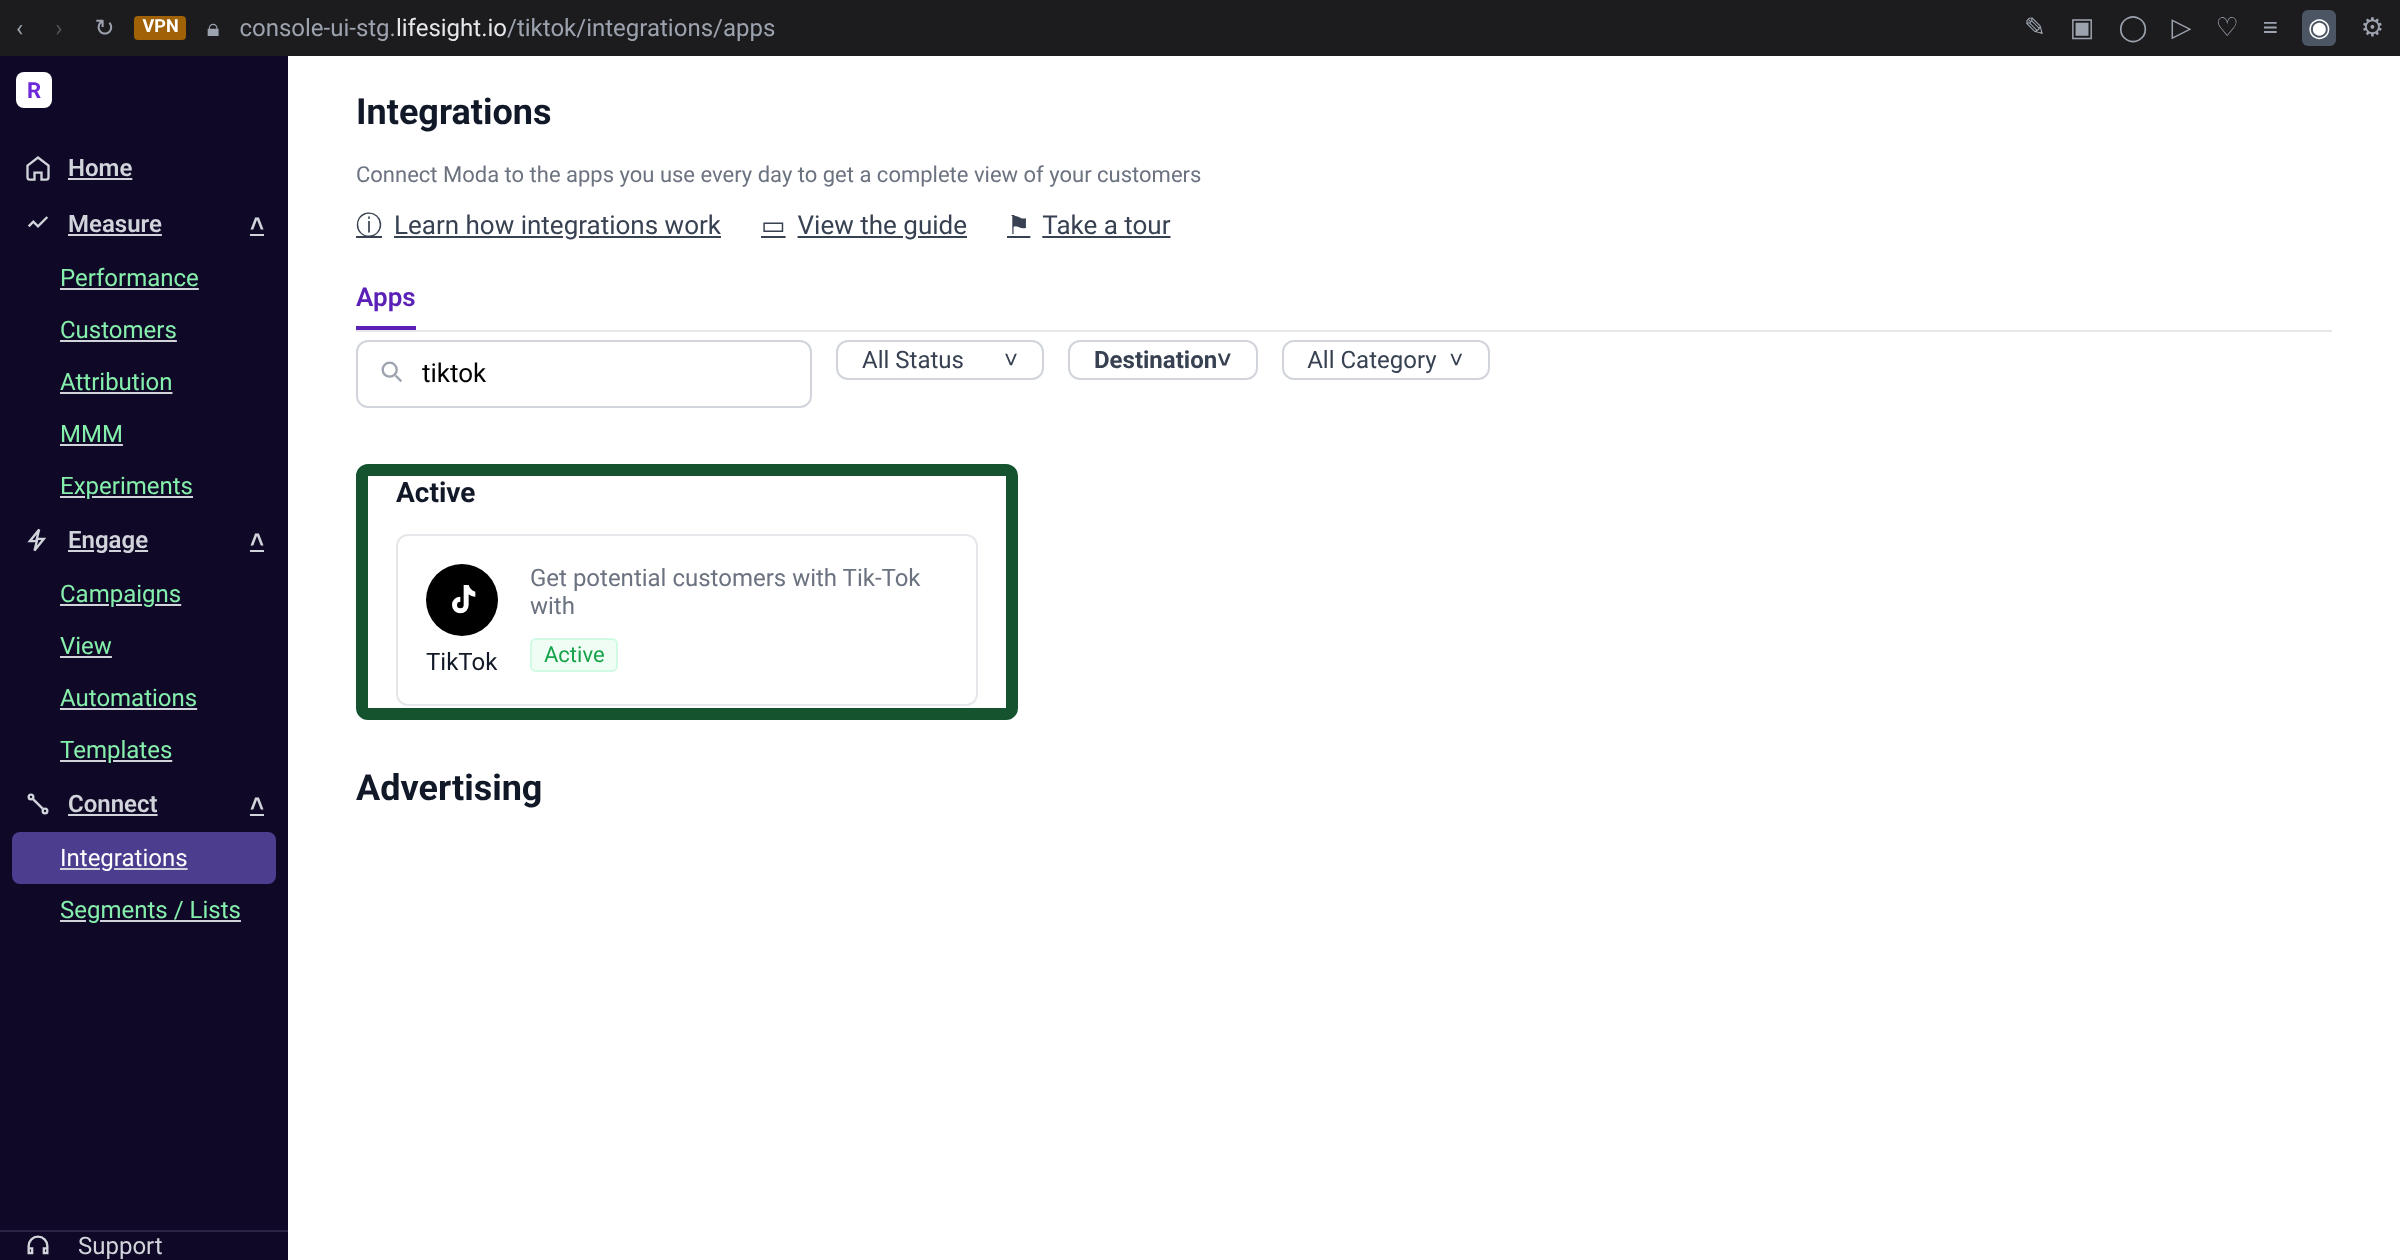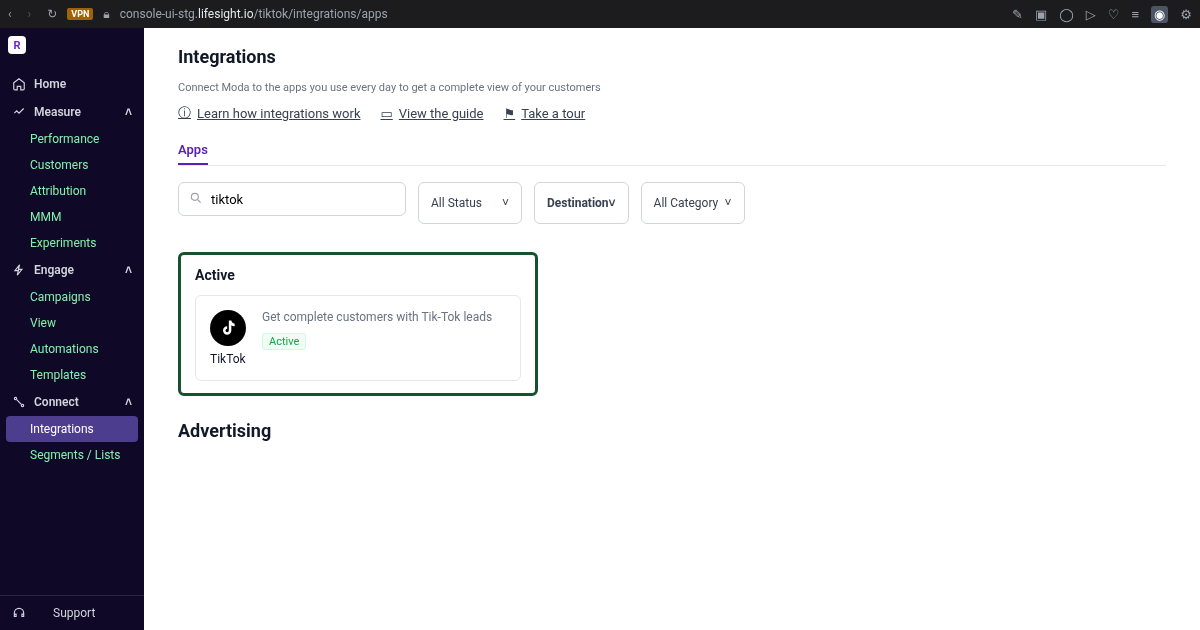--- a/index.html
+++ b/index.html
@@ -11,45 +11,45 @@
 .browser-bar .vpn-badge { background: #a16207; color: #fff; font-size: 9px; padding: 1px 4px; border-radius: 2px; font-weight: bold; }
 .browser-bar .lock { color: #9ca3af; }
 .browser-bar .url { flex: 1; color: #9ca3af; }
 .browser-bar .url .domain { color: #e5e7eb; }
 .browser-bar .right-icons { display: flex; gap: 12px; align-items: center; font-size: 13px; }
 
 .app { display: flex; height: calc(630px - 28px); }
 .sidebar { width: 144px; background: #0f0827; color: #d1d5db; display: flex; flex-direction: column; font-size: 12px; }
 .sidebar .logo-row { padding: 8px; }
 .sidebar .logo-badge { width: 18px; height: 18px; background: #fff; border-radius: 4px; display: inline-flex; align-items: center; justify-content: center; color: #6d28d9; font-weight: bold; font-size: 11px; }
-.sidebar .nav { flex: 1; padding-top: 8px; overflow: hidden; }
+.sidebar .nav { flex: 1; padding-top: 8px; overflow: hidden; text-decoration: underline; }
 .sidebar .section-hdr { display: flex; align-items: center; justify-content: space-between; padding: 7px 12px; font-weight: 600; cursor: pointer; }
 .sidebar .section-hdr .left { display: flex; align-items: center; gap: 8px; }
 .sidebar .item { padding: 6px 12px 6px 30px; cursor: pointer; color: #86efac; }
 .sidebar .item.active { background: #4c3d8f; color: #fff; border-radius: 4px; margin: 0 6px; padding-left: 24px; }
-.sidebar .support { padding: 10px 12px; display: flex; align-items: flex-start; gap: 27px; border-top: 1px solid #2a2545; }
+.sidebar .support { padding: 0 12px; display: flex; align-items: flex-start; gap: 13px; border-top: 1px solid #2a2545; }
 .icon { display: inline-flex; width: 14px; height: 14px; }
 
 .content { flex: 1; padding: 18px 34px; overflow: auto; }
 .content h1 { font-size: 18px; font-weight: 700; color: #111827; margin-bottom: 14px; }
 .content .subtitle { font-size: 11px; color: #6b7280; margin-bottom: 10px; }
 .content .links { display: flex; gap: 20px; font-size: 13px; margin-bottom: 14px; align-items: center; }
 .content .links a { color: #374151; text-decoration: underline; display: flex; align-items: center; gap: 6px; }
-.content .tabs { border-bottom: 1px solid #e5e7eb; margin-bottom: 16px; }
+.content .tabs { border-bottom: 1px solid #e5e7eb; margin-bottom: 4px; }
 .content .tabs .tab { display: inline-block; padding: 6px 0; font-size: 13px; color: #5b21b6; border-bottom: 2px solid #5b21b6; font-weight: 600; }
 
 .filters { display: flex; gap: 12px; margin-bottom: 28px; }
 .search-box { width: 228px; height: 34px; border: 1px solid #d1d5db; border-radius: 6px; display: flex; align-items: center; padding: 0 10px; gap: 8px; }
 .search-box input { border: none; outline: none; font-size: 13px; flex: 1; }
-.dropdown { height: 42px; border: 1px solid #d1d5db; border-radius: 6px; display: flex; align-items: center; justify-content: space-between; padding: 0 12px; font-size: 12px; color: #374151; cursor: pointer; min-width: 104px; }
+.dropdown { height: 20px; border: 1px solid #d1d5db; border-radius: 6px; display: flex; align-items: center; justify-content: space-between; padding: 0 12px; font-size: 12px; color: #374151; cursor: pointer; min-width: 104px; }
 .dropdown.dest { min-width: 94px; font-weight: bold; }
 .dropdown.cat { min-width: 104px; }
 
 .section { margin-bottom: 24px; }
-.section.active-section { border: 3px solid #14532d; border-radius: 6px; padding: 12px 14px; width: 360px; }
+.section.active-section { border: 6px solid #14532d; border-radius: 6px; padding: 1px 14px; width: 331px; }
 .section-title { font-size: 14px; font-weight: 700; color: #111827; margin-bottom: 12px; }
 .integration-card { border: 1px solid #e5e7eb; border-radius: 6px; padding: 14px; display: flex; gap: 16px; align-items: flex-start; cursor: pointer; }
 .tiktok-icon { width: 36px; height: 36px; background: #000; border-radius: 50%; display: flex; align-items: center; justify-content: center; color: #fff; font-size: 18px; font-weight: bold; }
 .card-body .desc { font-size: 12px; color: #6b7280; margin-bottom: 6px; }
 .card-body .status { font-size: 11px; color: #16a34a; border: 1px solid #d1fae5; background: #f0fdf4; padding: 1px 6px; border-radius: 3px; display: inline-block; }
 .card-name { font-size: 12px; color: #111827; margin-top: 6px; }
 
 .adv-title { font-size: 18px; font-weight: 700; color: #111827; }
 
 svg { stroke: currentColor; fill: none; stroke-width: 2; }
@@ -205,21 +205,21 @@
       <div class="integration-card">
         <div>
           <div class="tiktok-icon">
             <svg width="20" height="20" viewBox="0 0 24 24" style="fill:#fff;stroke:none">
                 <path d="M16 3c.5 2 2 3.5 4 4v3c-1.5 0-3-.5-4-1.4V15a5 5 0 11-5-5v3a2 2 0 102 2V3h3z"></path>
               </svg>
           </div>
           <div class="card-name">TikTok</div>
         </div>
         <div class="card-body">
-          <div class="desc">Get complete customers with Tik-Tok leads</div>
+          <div class="desc">Get potential customers with Tik-Tok with</div>
           <span class="status">Active</span>
         </div>
       </div>
     </div>
 
     <div class="section">
       <div class="adv-title">Advertising</div>
     </div>
   </div>
 </div>

